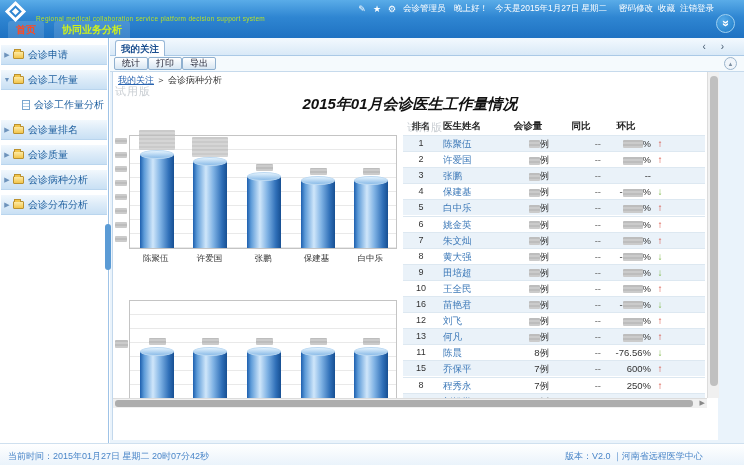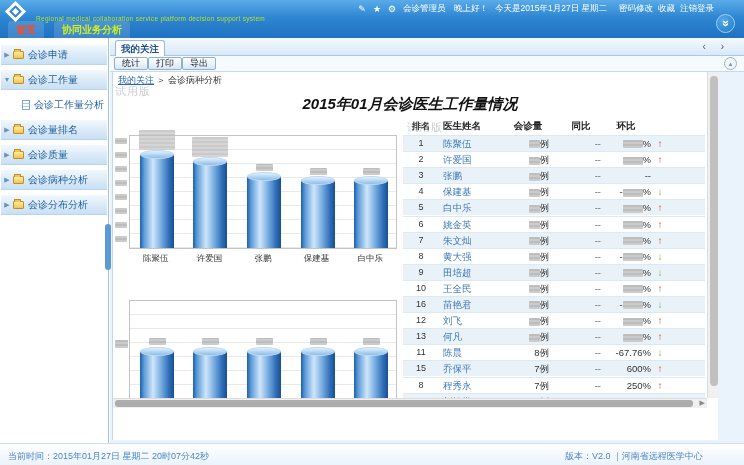--- a/index.html
+++ b/index.html
@@ -392,21 +392,21 @@
           <span class="tcell c-vol"><span class="censor" style="width:11px;height:8px;"></span>例</span>
           <span class="tcell c-yoy">--</span>
           <span class="tcell c-mom"><span class="censor" style="width:20px;height:8px;"></span>%</span>
           <span class="tcell c-arr up">↑</span>
         </div>
         <div class="trow" style="top: 226.3px;">
           <span class="tcell c-rank">11</span>
           <span class="tcell c-name">陈晨</span>
           <span class="tcell c-vol">8例</span>
           <span class="tcell c-yoy">--</span>
-          <span class="tcell c-mom">-67.76%</span>
+          <span class="tcell c-mom">-76.56%</span>
           <span class="tcell c-arr down">↓</span>
         </div>
         <div class="trow odd" style="top: 242.4px;">
           <span class="tcell c-rank">15</span>
           <span class="tcell c-name">乔保平</span>
           <span class="tcell c-vol">7例</span>
           <span class="tcell c-yoy">--</span>
           <span class="tcell c-mom">600%</span>
           <span class="tcell c-arr up">↑</span>
         </div>

